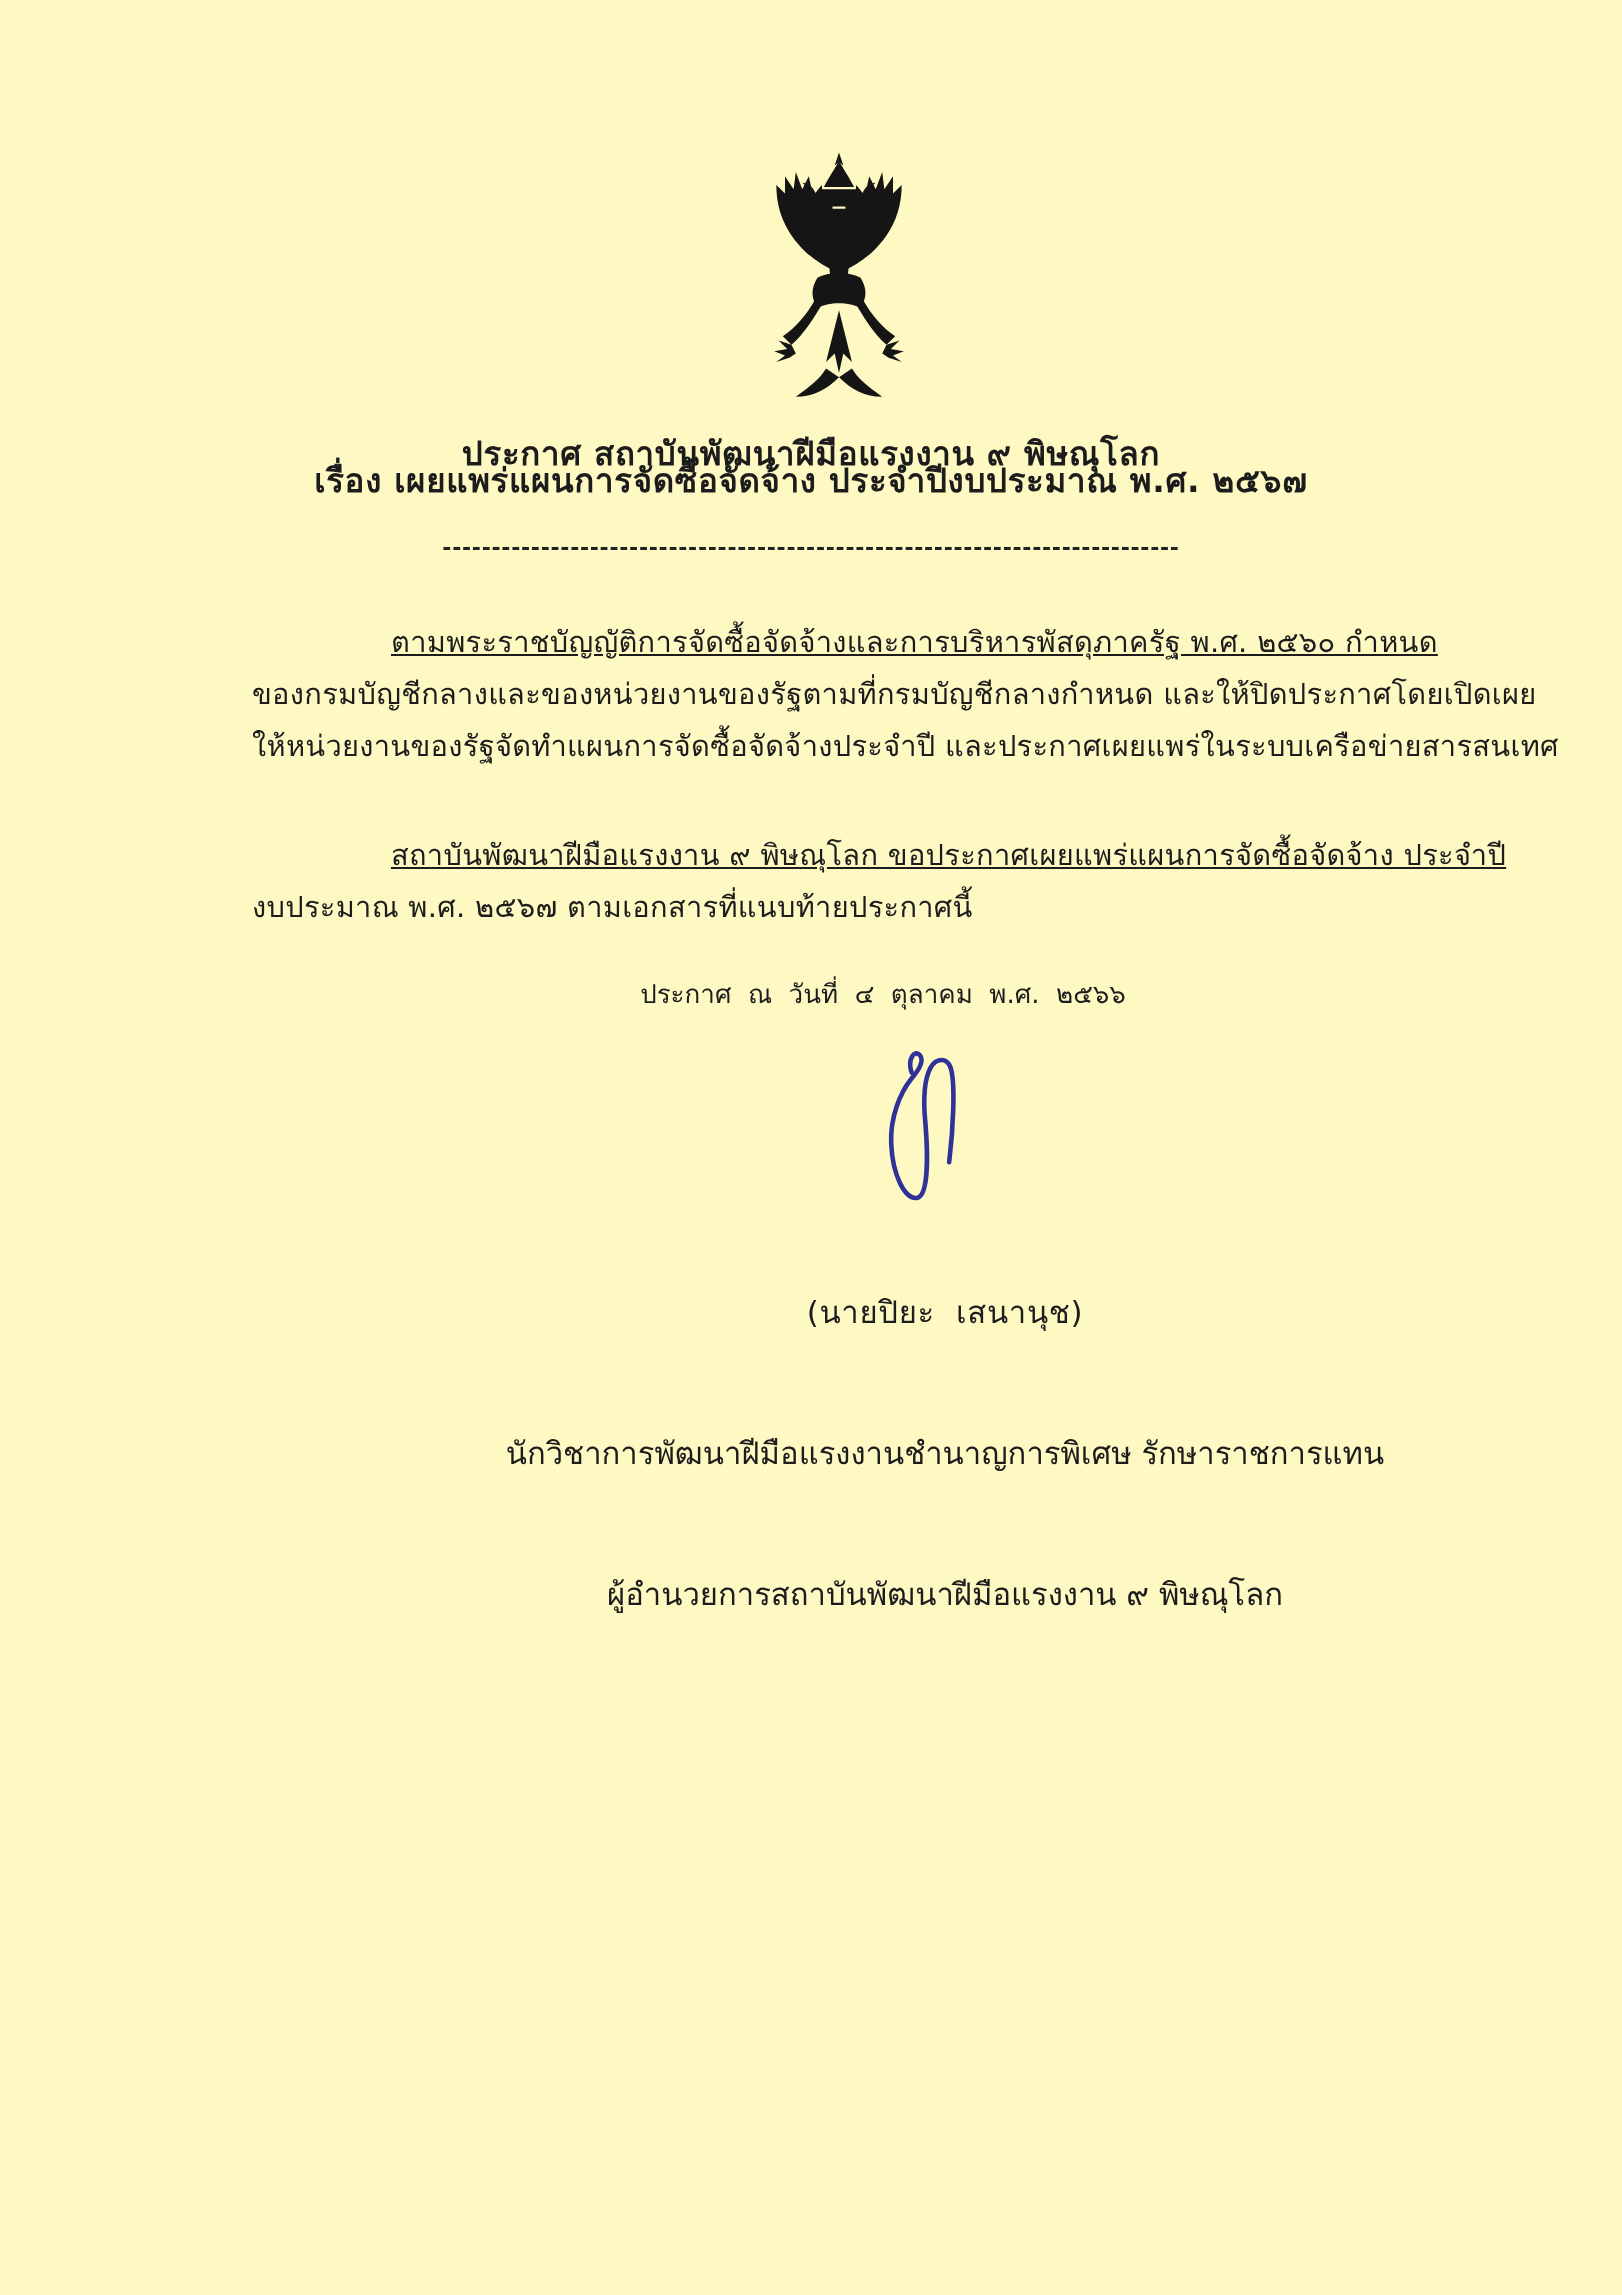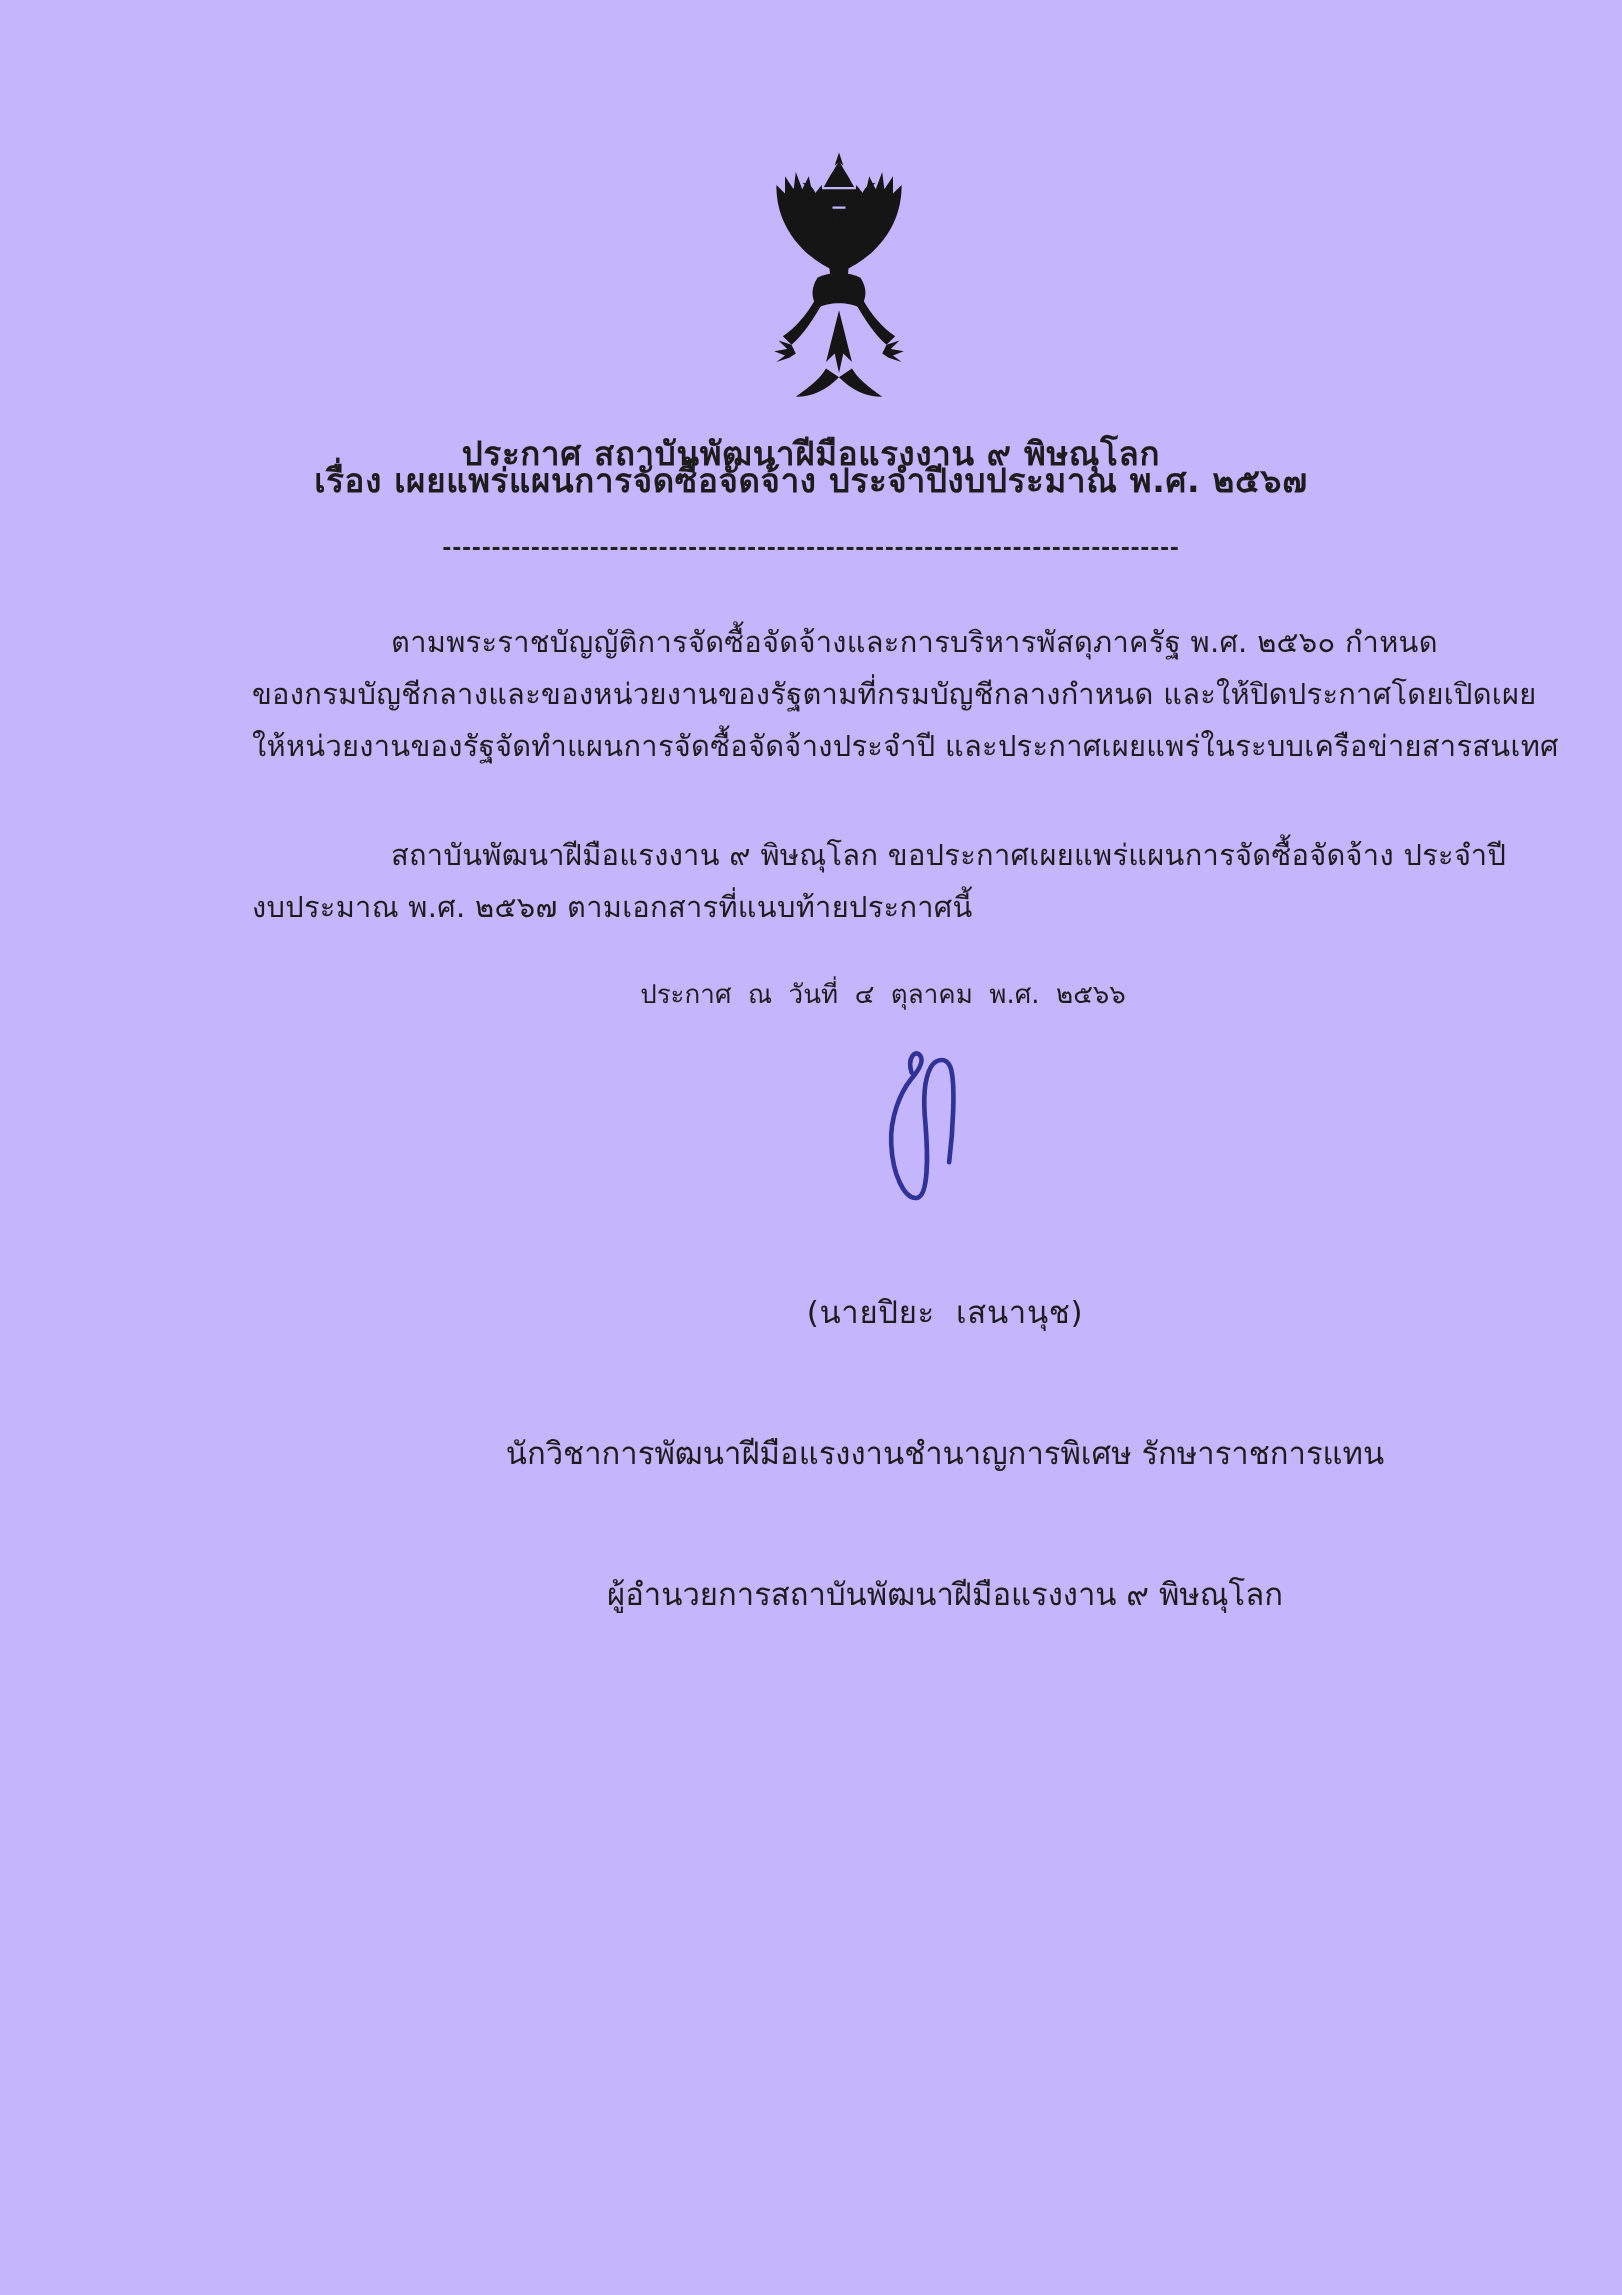--- a/index.html
+++ b/index.html
@@ -10,21 +10,21 @@
   body {
     width: 1622px;
     height: 2295px;
     position: relative;
     font-family: "DejaVu Sans", "Liberation Sans", sans-serif;
     color: #1c1c1c;
   }
   .page {
     position: absolute;
     inset: 0;
-    background: #c4b5fd;
+    background: #fef9c3;
     overflow: hidden;
   }
   .emblem {
     position: absolute;
     top: 149px;
     left: 731px;
     width: 216px;
     height: 262px;
   }
   .title-line {
@@ -58,21 +58,21 @@
     position: absolute;
     left: 252px;
     width: 1200px;
     font-size: 29px;
     line-height: 52px;
     letter-spacing: 0.3px;
   }
   .para-1 { top: 616px; }
   .para-2 { top: 829px; }
   .line { white-space: nowrap; }
-  .line.indent { padding-left: 139px; }
+  .line.indent { padding-left: 139px; text-decoration: underline; }
   .date-line {
     position: absolute;
     top: 973px;
     left: 883px;
     transform: translateX(-50%);
     font-size: 26px;
     line-height: 42px;
     white-space: pre;
     text-align: center;
   }

